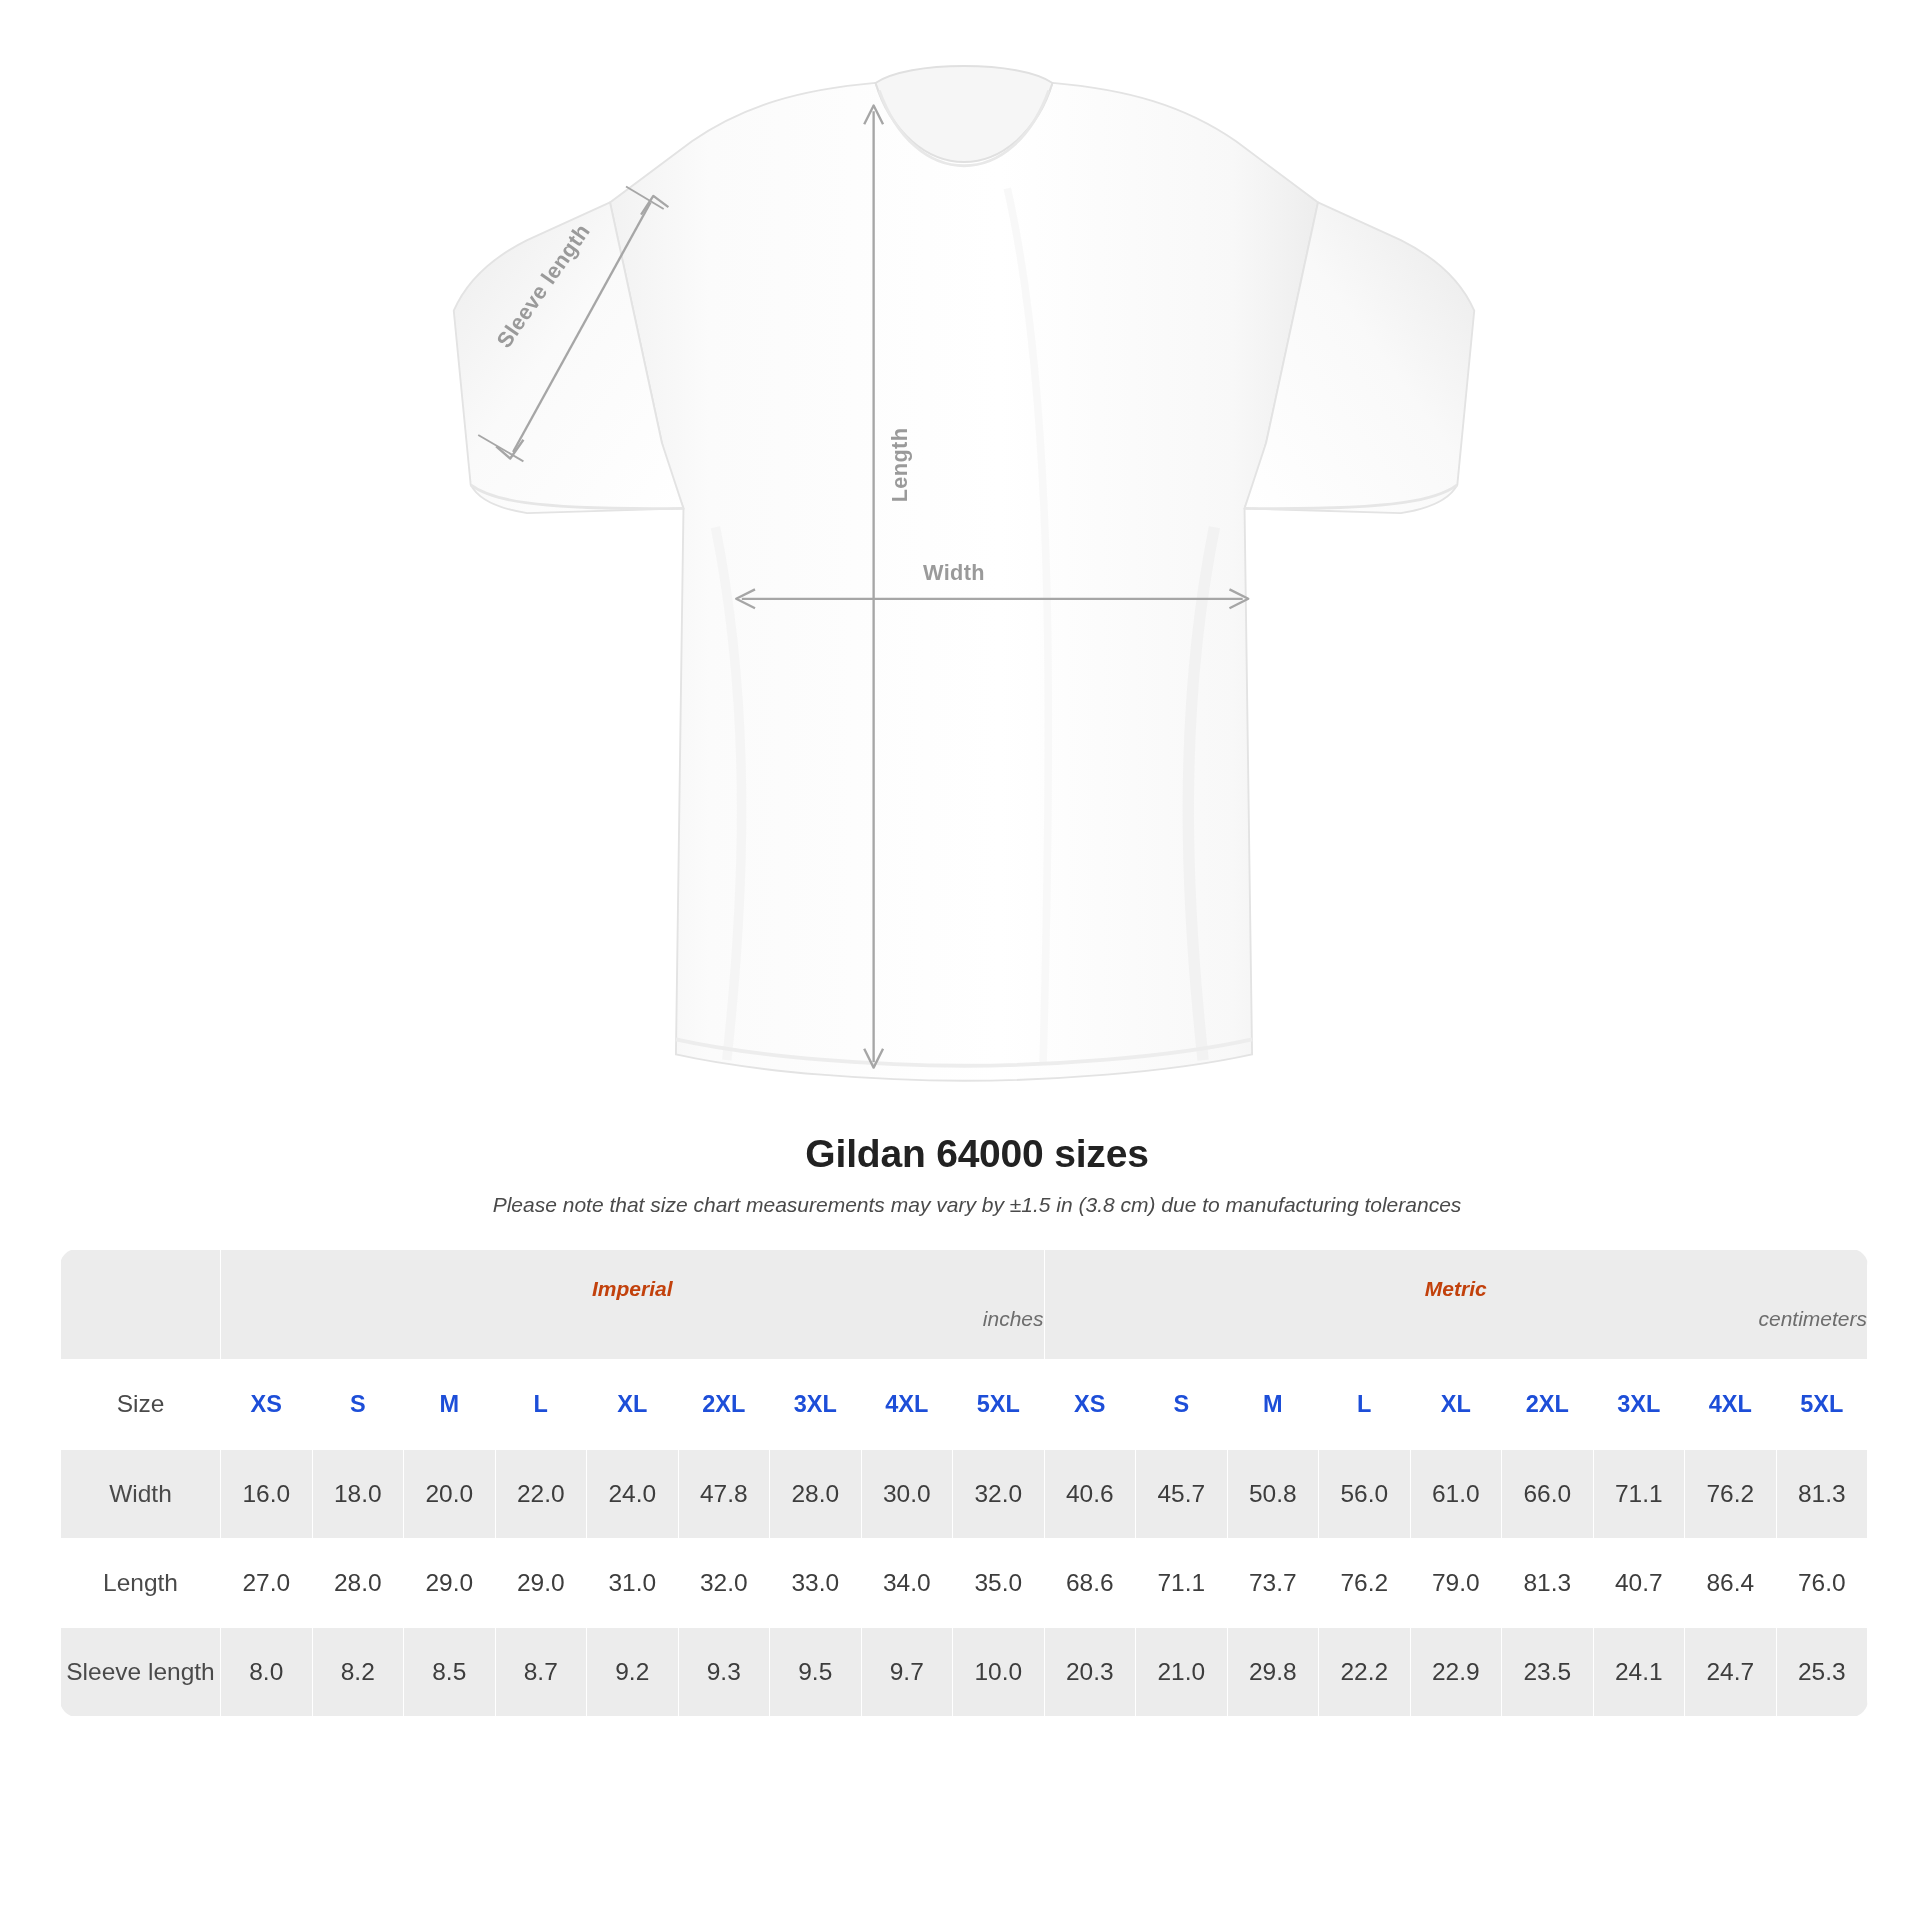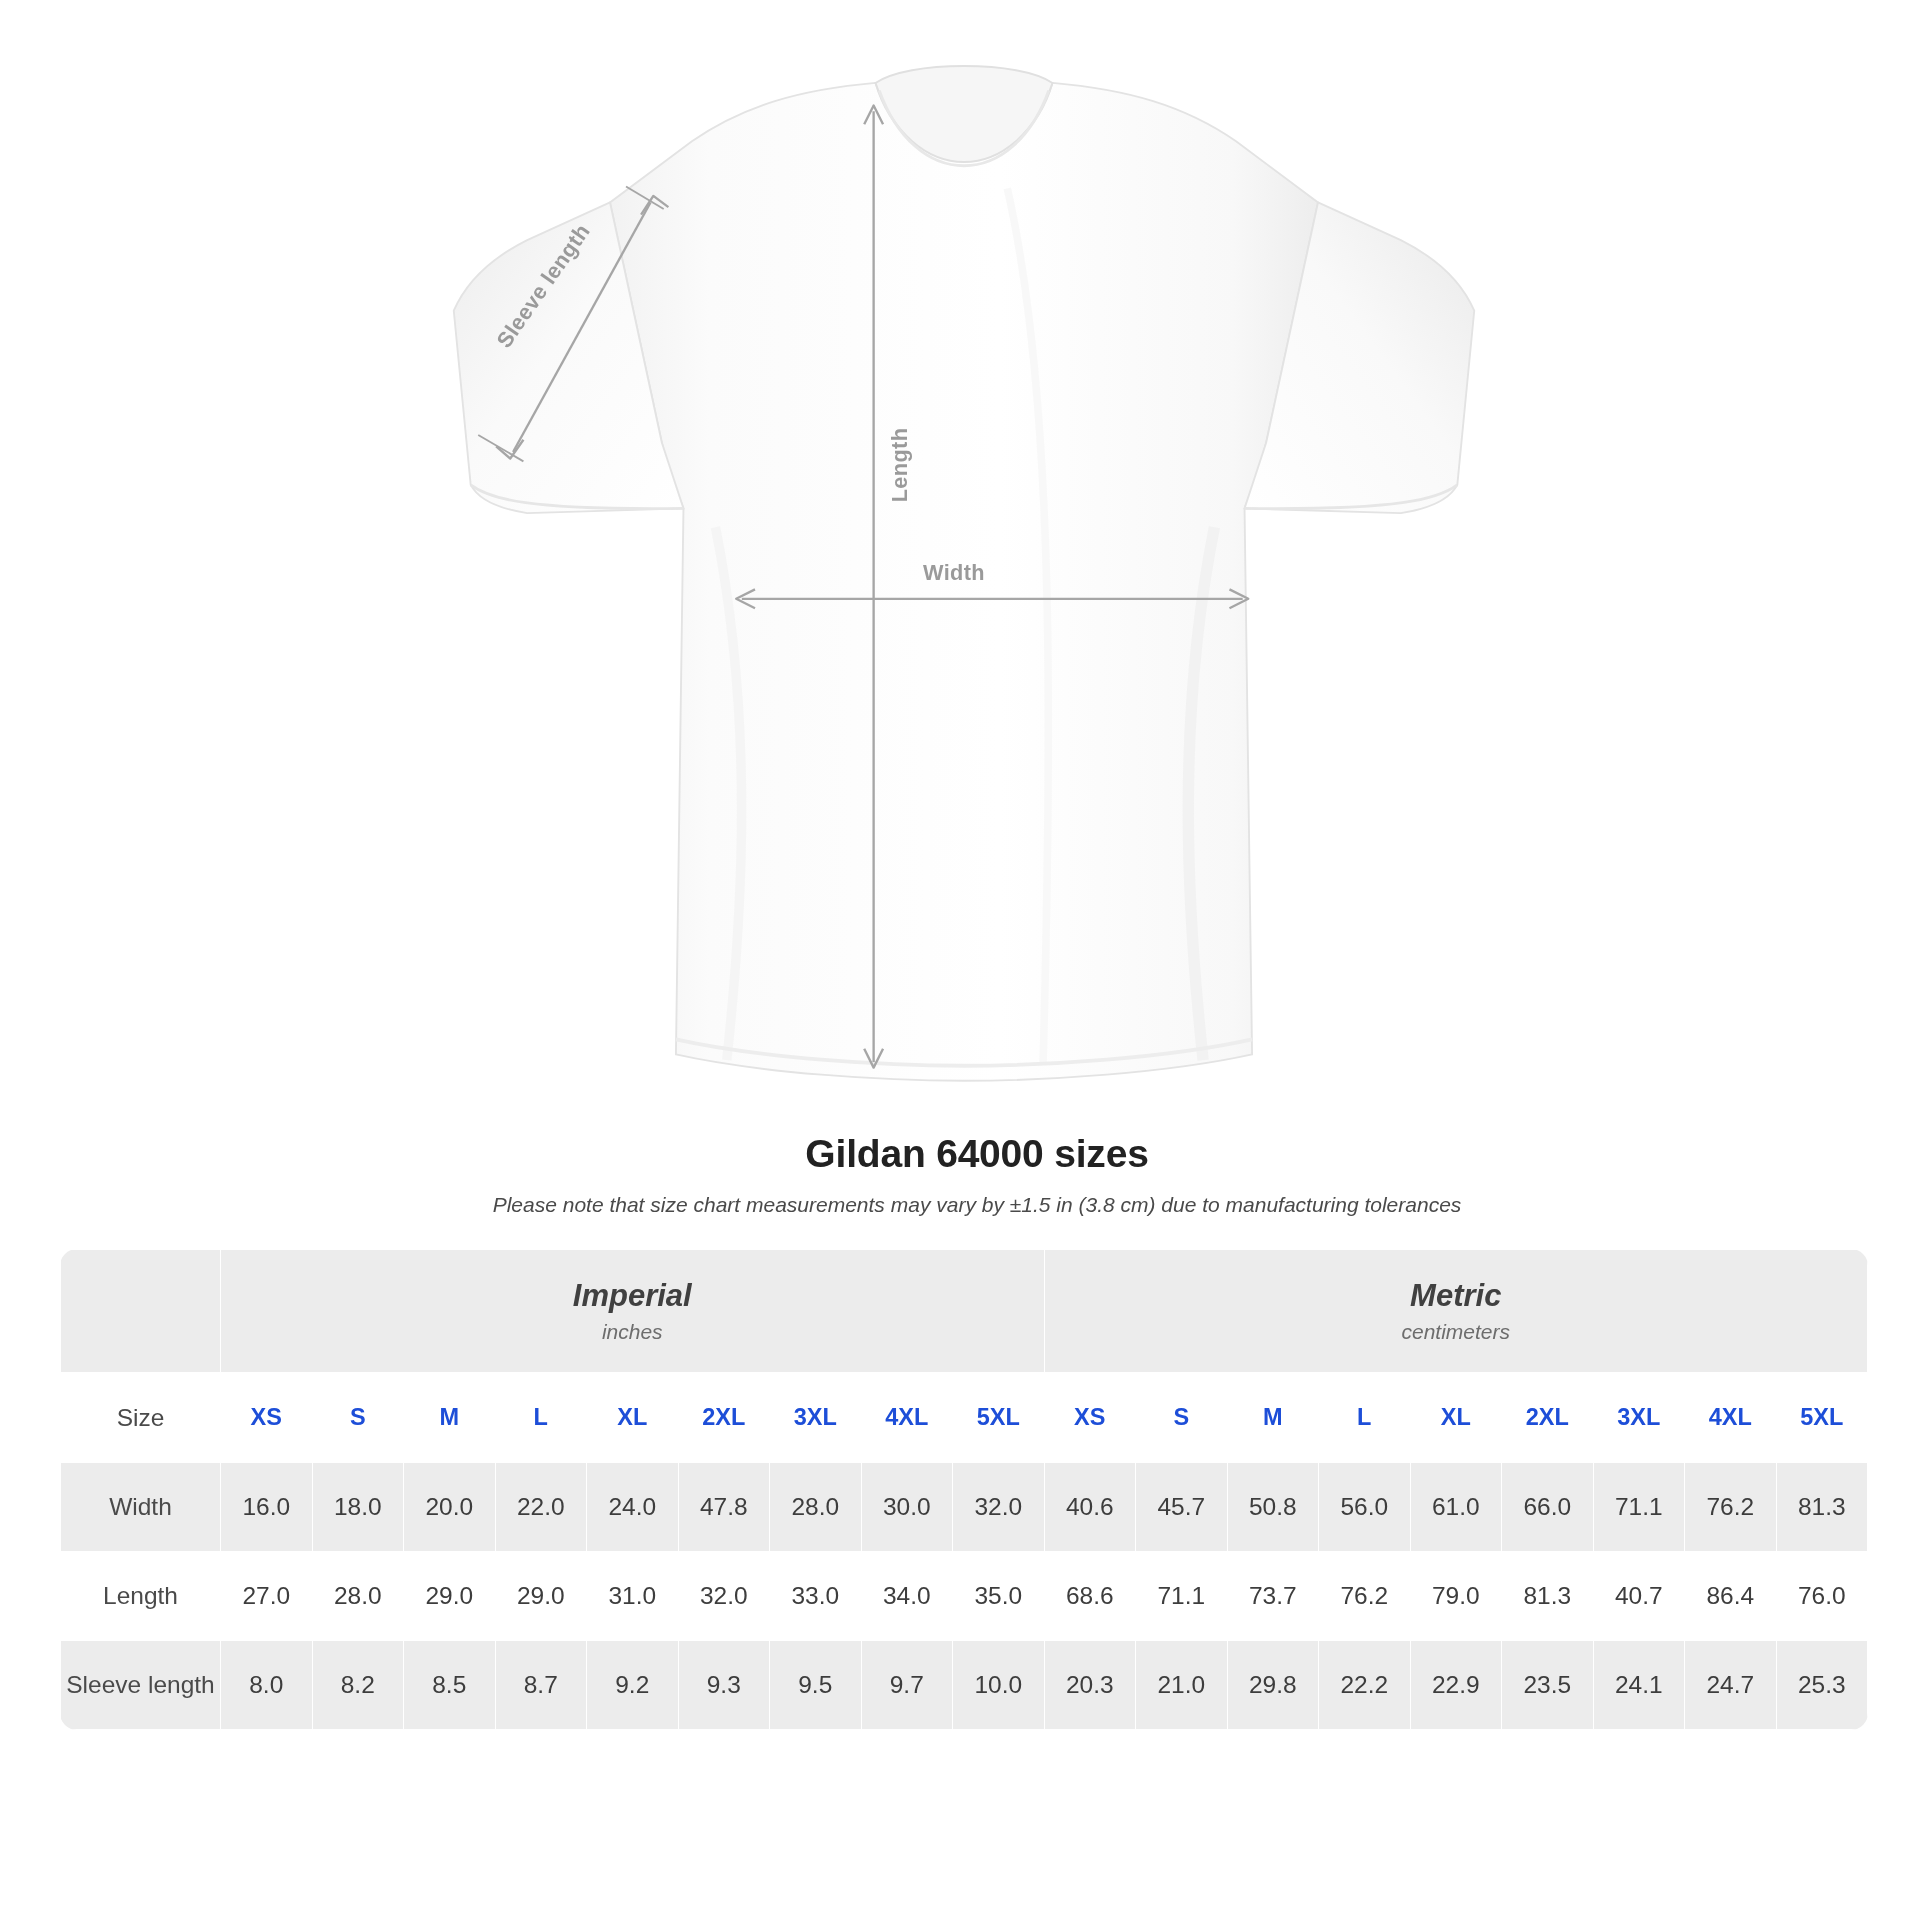--- a/index.html
+++ b/index.html
@@ -85,31 +85,32 @@
     border-collapse: collapse;
     table-layout: fixed;
   }
   .unit-row td {
     background: #ececec;
     text-align: center;
     vertical-align: middle;
     padding: 24.5px 0 28px 0;
   }
   .unit-sys {
-    font-size: 31px;
+    font-size: 21px;
     font-weight: bold;
     font-style: italic;
-    color: #404040;
+    color: #c2410c;
     line-height: 1.35;
   }
   .unit-sub {
     font-size: 21px;
     font-style: italic;
     color: #6d6d6d;
     margin-top: 3.8px;
+    text-align: right;
   }
   td, th {
     border: 0.9px solid #ffffff;
   }
   .hdr-row td {
     background: #ffffff;
     height: 90px;
     text-align: center;
     font-size: 23.5px;
     font-weight: bold;

